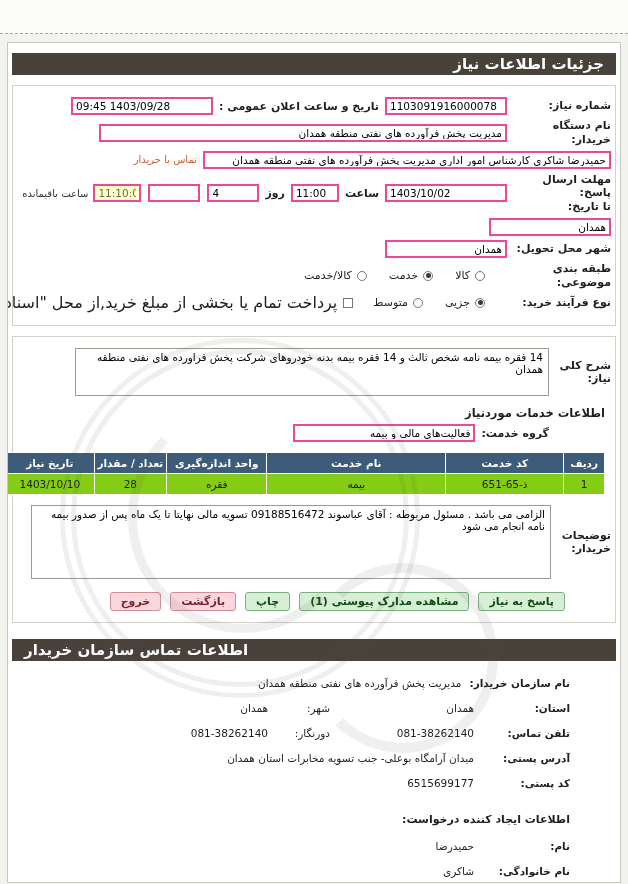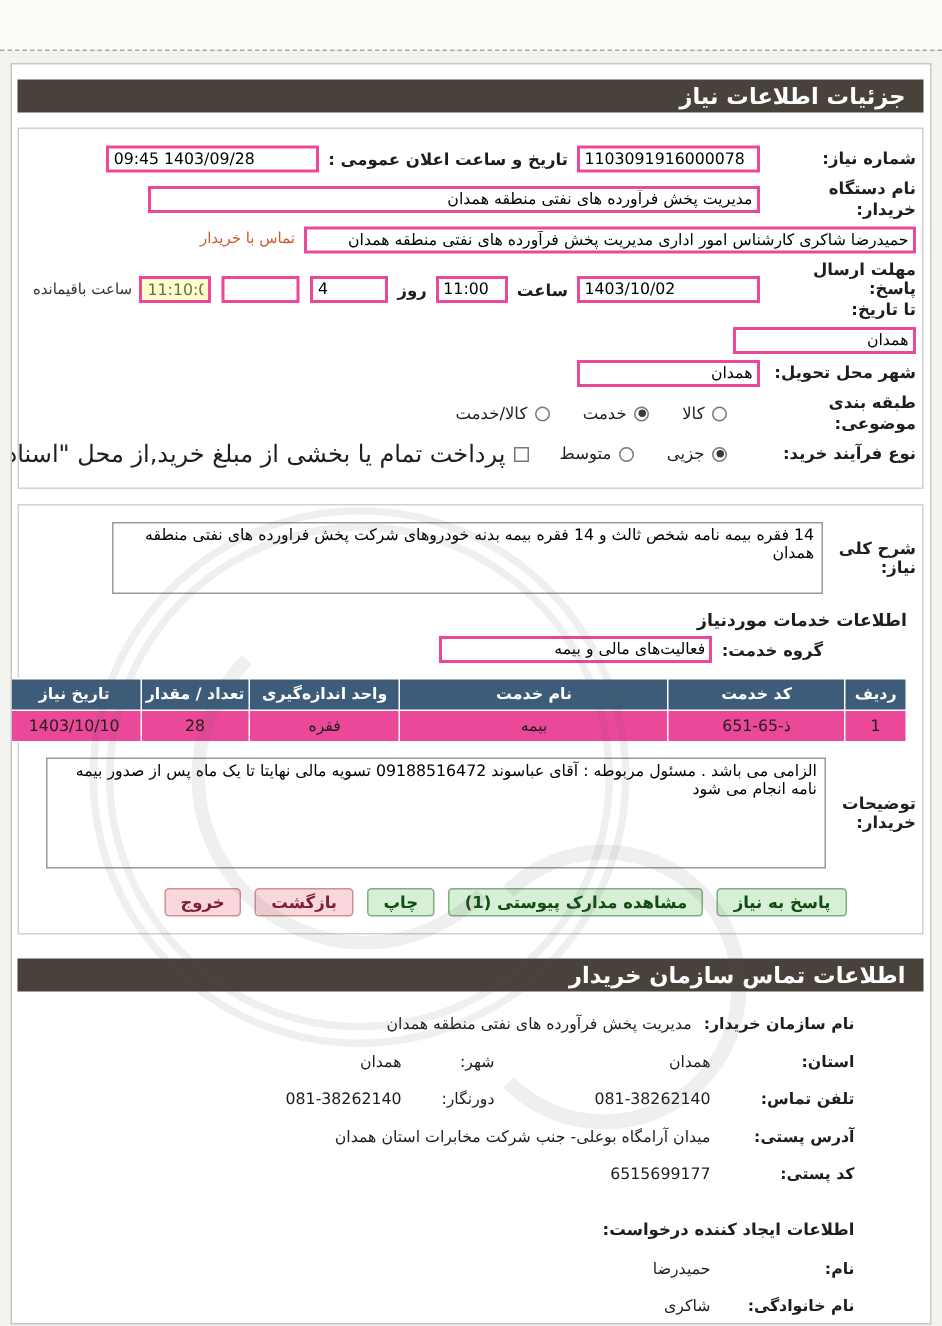--- a/index.html
+++ b/index.html
@@ -1,21 +1,21 @@
 <!DOCTYPE html>
 <html lang="fa" dir="rtl"><head>
 <meta charset="utf-8">
 <style>
   *{box-sizing:border-box;margin:0;padding:0}
   body{background:#f2f2ee;font-family:"DejaVu Sans",sans-serif;color:#1e1e1e;direction:rtl}
   .canvas{width:628px;height:884px;position:relative;overflow:hidden;background:#f2f2ee;margin:0 auto}
   .topstrip{height:34px;background:#fcfcf8;border-bottom:1px dashed #a9a99a}
   .panel{margin:8px 7px 0;background:#fff;border:1px solid #c8c8c0;height:841px;overflow:hidden;position:relative}
   .bar{height:22px;background:#48423a;color:#fff;font-size:15px;font-weight:bold;line-height:22px;margin:10px 4px 0;padding:0 12px}
-  .bar.center{text-align:right}
+  .bar.center{text-align:left}
   .gbox{border:1px solid #d2d2ca;margin:10px 4px 0;padding:7px 4px 9px}
   .frow{display:flex;align-items:center;margin:4px 0;font-size:11px}
   .flabel{flex:0 0 104px;font-weight:bold;font-size:11px;padding-left:6px;white-space:pre-line;line-height:1.25;text-align:right}
   .flabel.slim{flex:0 0 60px}
   .midlabel{font-weight:bold;margin:0 6px;white-space:nowrap}
   .inp{height:18px;border:2px solid #ec4899;background:#fff;font-size:10.5px;padding:0 3px;font-family:inherit;direction:rtl;text-align:right}
   .inp.num{direction:ltr;text-align:left}
   .inp.yellow{background:#ffffc9;color:#6b6b55}
   .w122{width:122px}.w142{width:142px}.w408{width:408px}.w48{width:48px}.w52{width:52px}.w182{width:182px}
   .link{color:#d2572b;font-size:10px;margin-right:6px;white-space:nowrap;cursor:pointer;text-decoration:none}
@@ -25,21 +25,21 @@
   .opt .radio.on::after{content:"";position:absolute;inset:1.5px;border-radius:50%;background:#3a3a3a}
   .checkbox{width:10px;height:10px;border:1px solid #777;background:#fff;margin:0 20px 0 6px;flex:0 0 auto}
   .chktext{font-size:16px;white-space:nowrap}
   textarea{resize:none;border:1px solid #9b9b93;font-family:inherit;font-size:10.5px;padding:2px 5px;direction:rtl;background:#fff}
   .ta-desc{flex:1;height:48px;margin-left:58px;margin-right:2px}
   .ta-com{flex:1;height:74px;margin-left:14px;margin-right:4px}
   .sectitle{font-weight:bold;font-size:11.5px;margin:10px 6px 2px}
   .indent{padding-right:56px}
   table{border-collapse:separate;border-spacing:1px;width:600px;margin:10px 6px 0;background:#fff}
   th{background:#3c5c79;color:#fff;font-size:10.5px;font-weight:bold;padding:4px 2px;text-align:center}
-  td{background:#ec4899;font-size:10.5px;padding:4px 2px;text-align:center}
+  td{background:#84cc16;font-size:10.5px;padding:4px 2px;text-align:center}
   .ltrcell{direction:ltr}
   .btnrow{display:flex;gap:9px;margin:13px 46px 2px 0}
   .btn{height:19px;font-size:11px;font-family:inherit;border-radius:3px;padding:0 10px;font-weight:bold;cursor:pointer;line-height:17px}
   .btn.green{background:#d7eed7;border:1px solid #7fae7f;color:#0f4d0f}
   .btn.pink{background:#f9d7dc;border:1px solid #cf8f97;color:#7c1f2e}
   .contact{padding:16px 50px 0 20px;font-size:10.5px;position:relative;z-index:2}
   .crow{display:flex;align-items:flex-start;margin-bottom:13px}
   .clabel{font-weight:bold;min-width:96px;padding-left:8px}
   .clabel.auto{min-width:0}
   .cpair{display:flex;width:240px}
@@ -223,21 +223,21 @@
           <span>081-38262140</span>
         </span>
         <span class="cpair2">
           <span class="clabel2">دورنگار:</span>
           <span>081-38262140</span>
         </span>
       </div>
 
       <div class="crow">
         <span class="clabel">آدرس پستی:</span>
-        <span>میدان آرامگاه بوعلی- جنب شرکت مخابرات استان همدان</span>
+        <span>میدان آرامگاه بوعلی- جنب تسویه مخابرات استان همدان</span>
       </div>
 
       <div class="crow">
         <span class="clabel">کد پستی:</span>
         <span>6515699177</span>
       </div>
 
       <div class="ctitle">اطلاعات ایجاد کننده درخواست:</div>
 
       <div class="crow">

